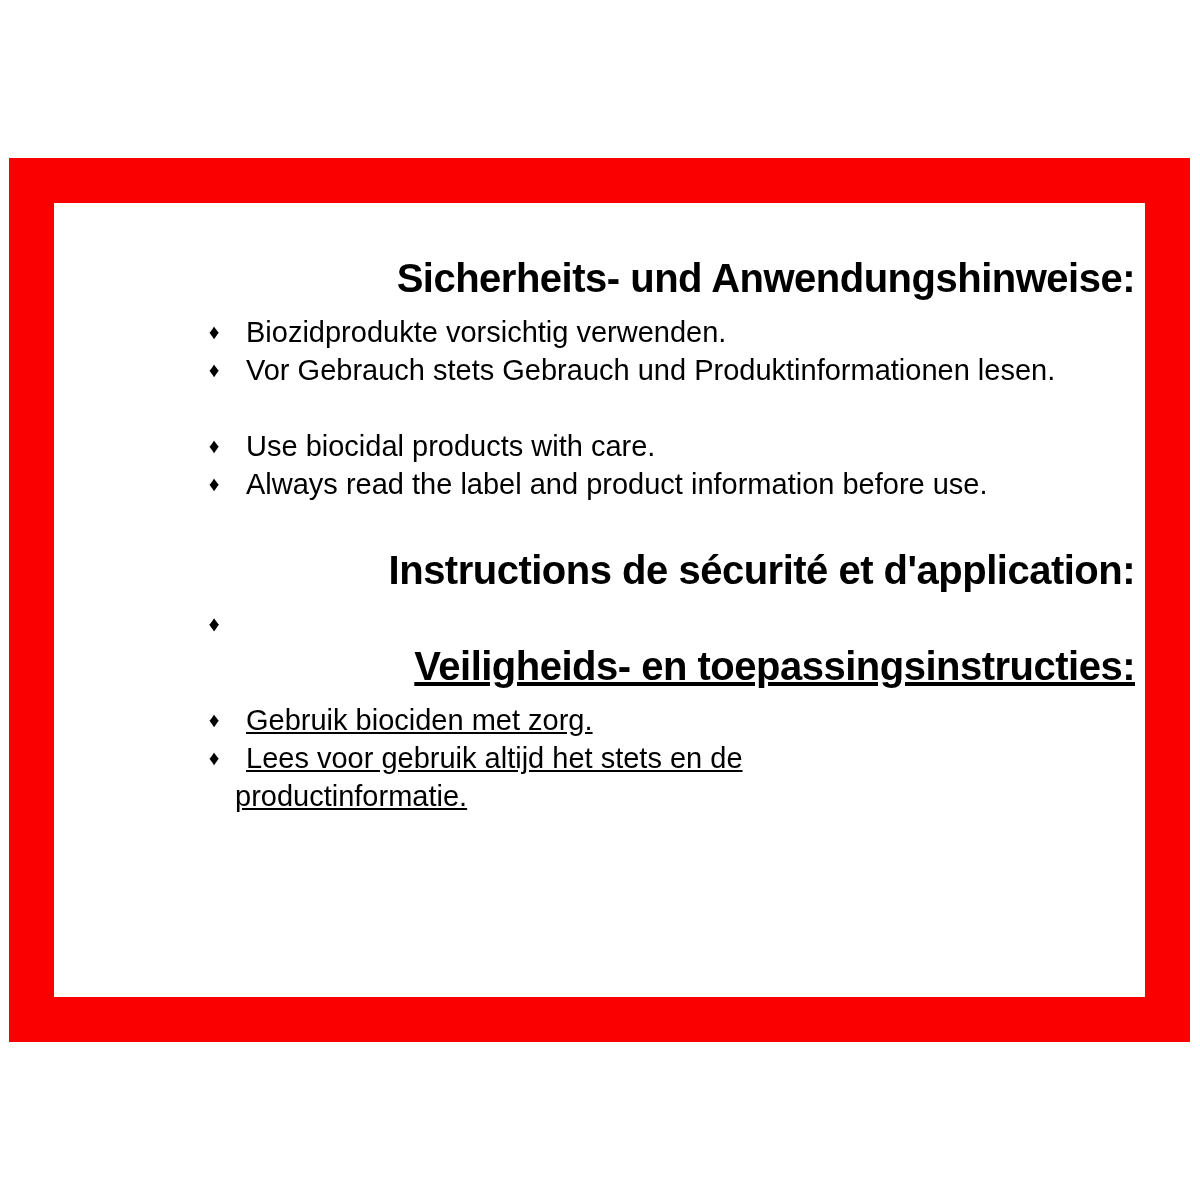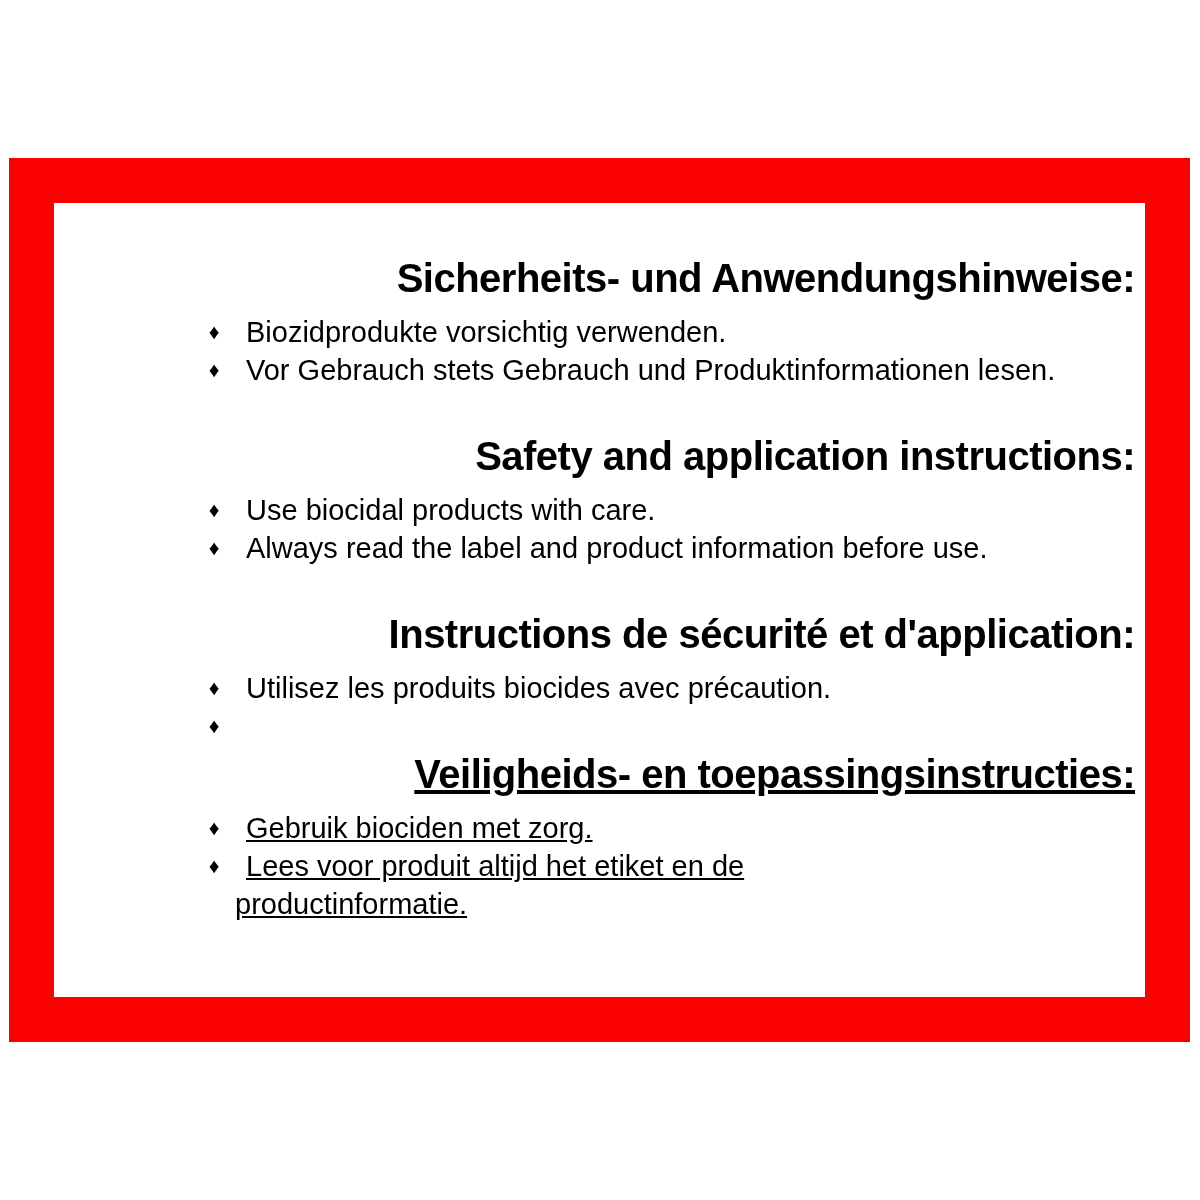--- a/index.html
+++ b/index.html
@@ -88,55 +88,53 @@
           <span class="bullet-text">Biozidprodukte vorsichtig verwenden.</span>
         </li>
         <li>
           <span class="bullet">♦</span>
           <span class="bullet-text">Vor Gebrauch stets Gebrauch und Produktinformationen lesen.</span>
         </li>
       </ul>
     </section>
 
     <section class="lang-section">
-      <h2 class="section-heading">Safety and application instructions:</h2>
       <ul class="bullet-list">
         <li>
           <span class="bullet">♦</span>
           <span class="bullet-text">Use biocidal products with care.</span>
         </li>
         <li>
           <span class="bullet">♦</span>
           <span class="bullet-text">Always read the label and product information before use.</span>
         </li>
       </ul>
     </section>
 
     <section class="lang-section">
       <h2 class="section-heading">Instructions de sécurité et d'application:</h2>
       <ul class="bullet-list">
         <li>
           <span class="bullet">♦</span>
-          <span class="bullet-text">Utilisez les produits biocides avec précaution.</span>
         </li>
         <li>
           <span class="bullet">♦</span>
         </li>
       </ul>
     </section>
 
     <section class="lang-section">
       <h2 class="section-heading">Veiligheids- en toepassingsinstructies:</h2>
       <ul class="bullet-list">
         <li>
           <span class="bullet">♦</span>
           <span class="bullet-text">Gebruik biociden met zorg.</span>
         </li>
         <li>
           <span class="bullet">♦</span>
-          <span class="bullet-text">Lees voor produit altijd het etiket en de
+          <span class="bullet-text">Lees voor gebruik altijd het stets en de
 productinformatie.</span>
         </li>
       </ul>
     </section>
 
   </div>
 </div>
 
 </body></html>

